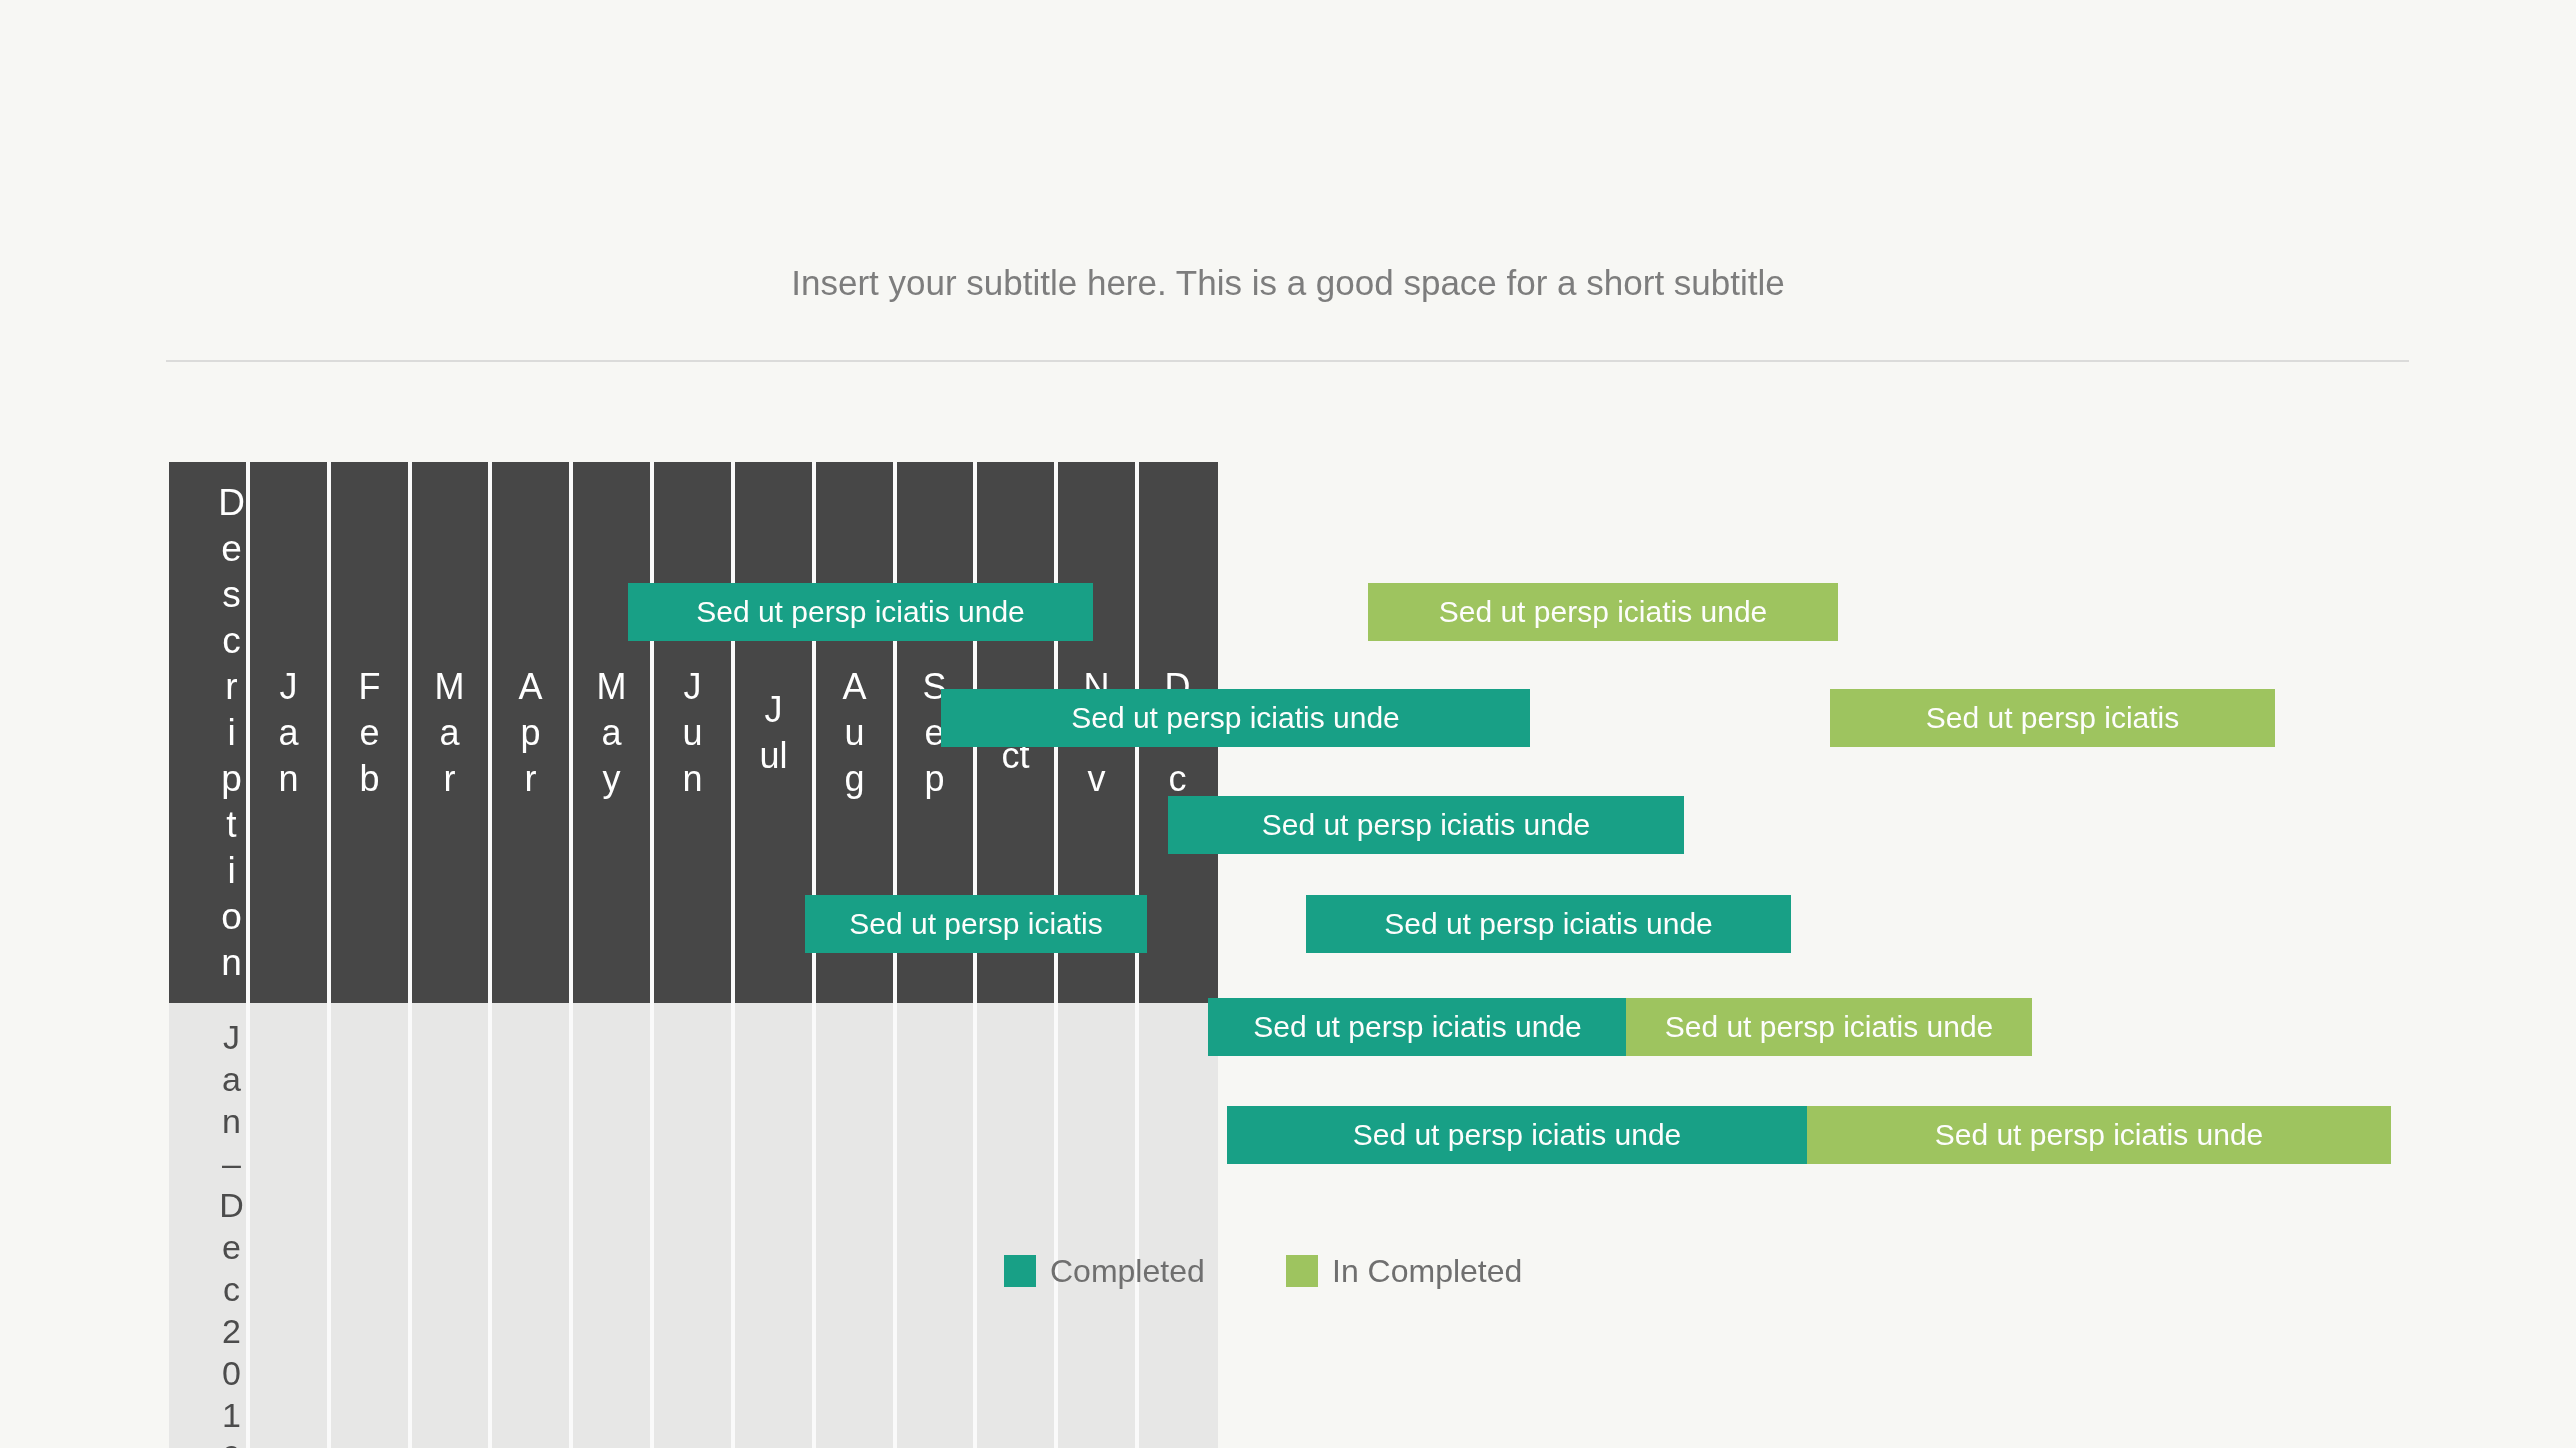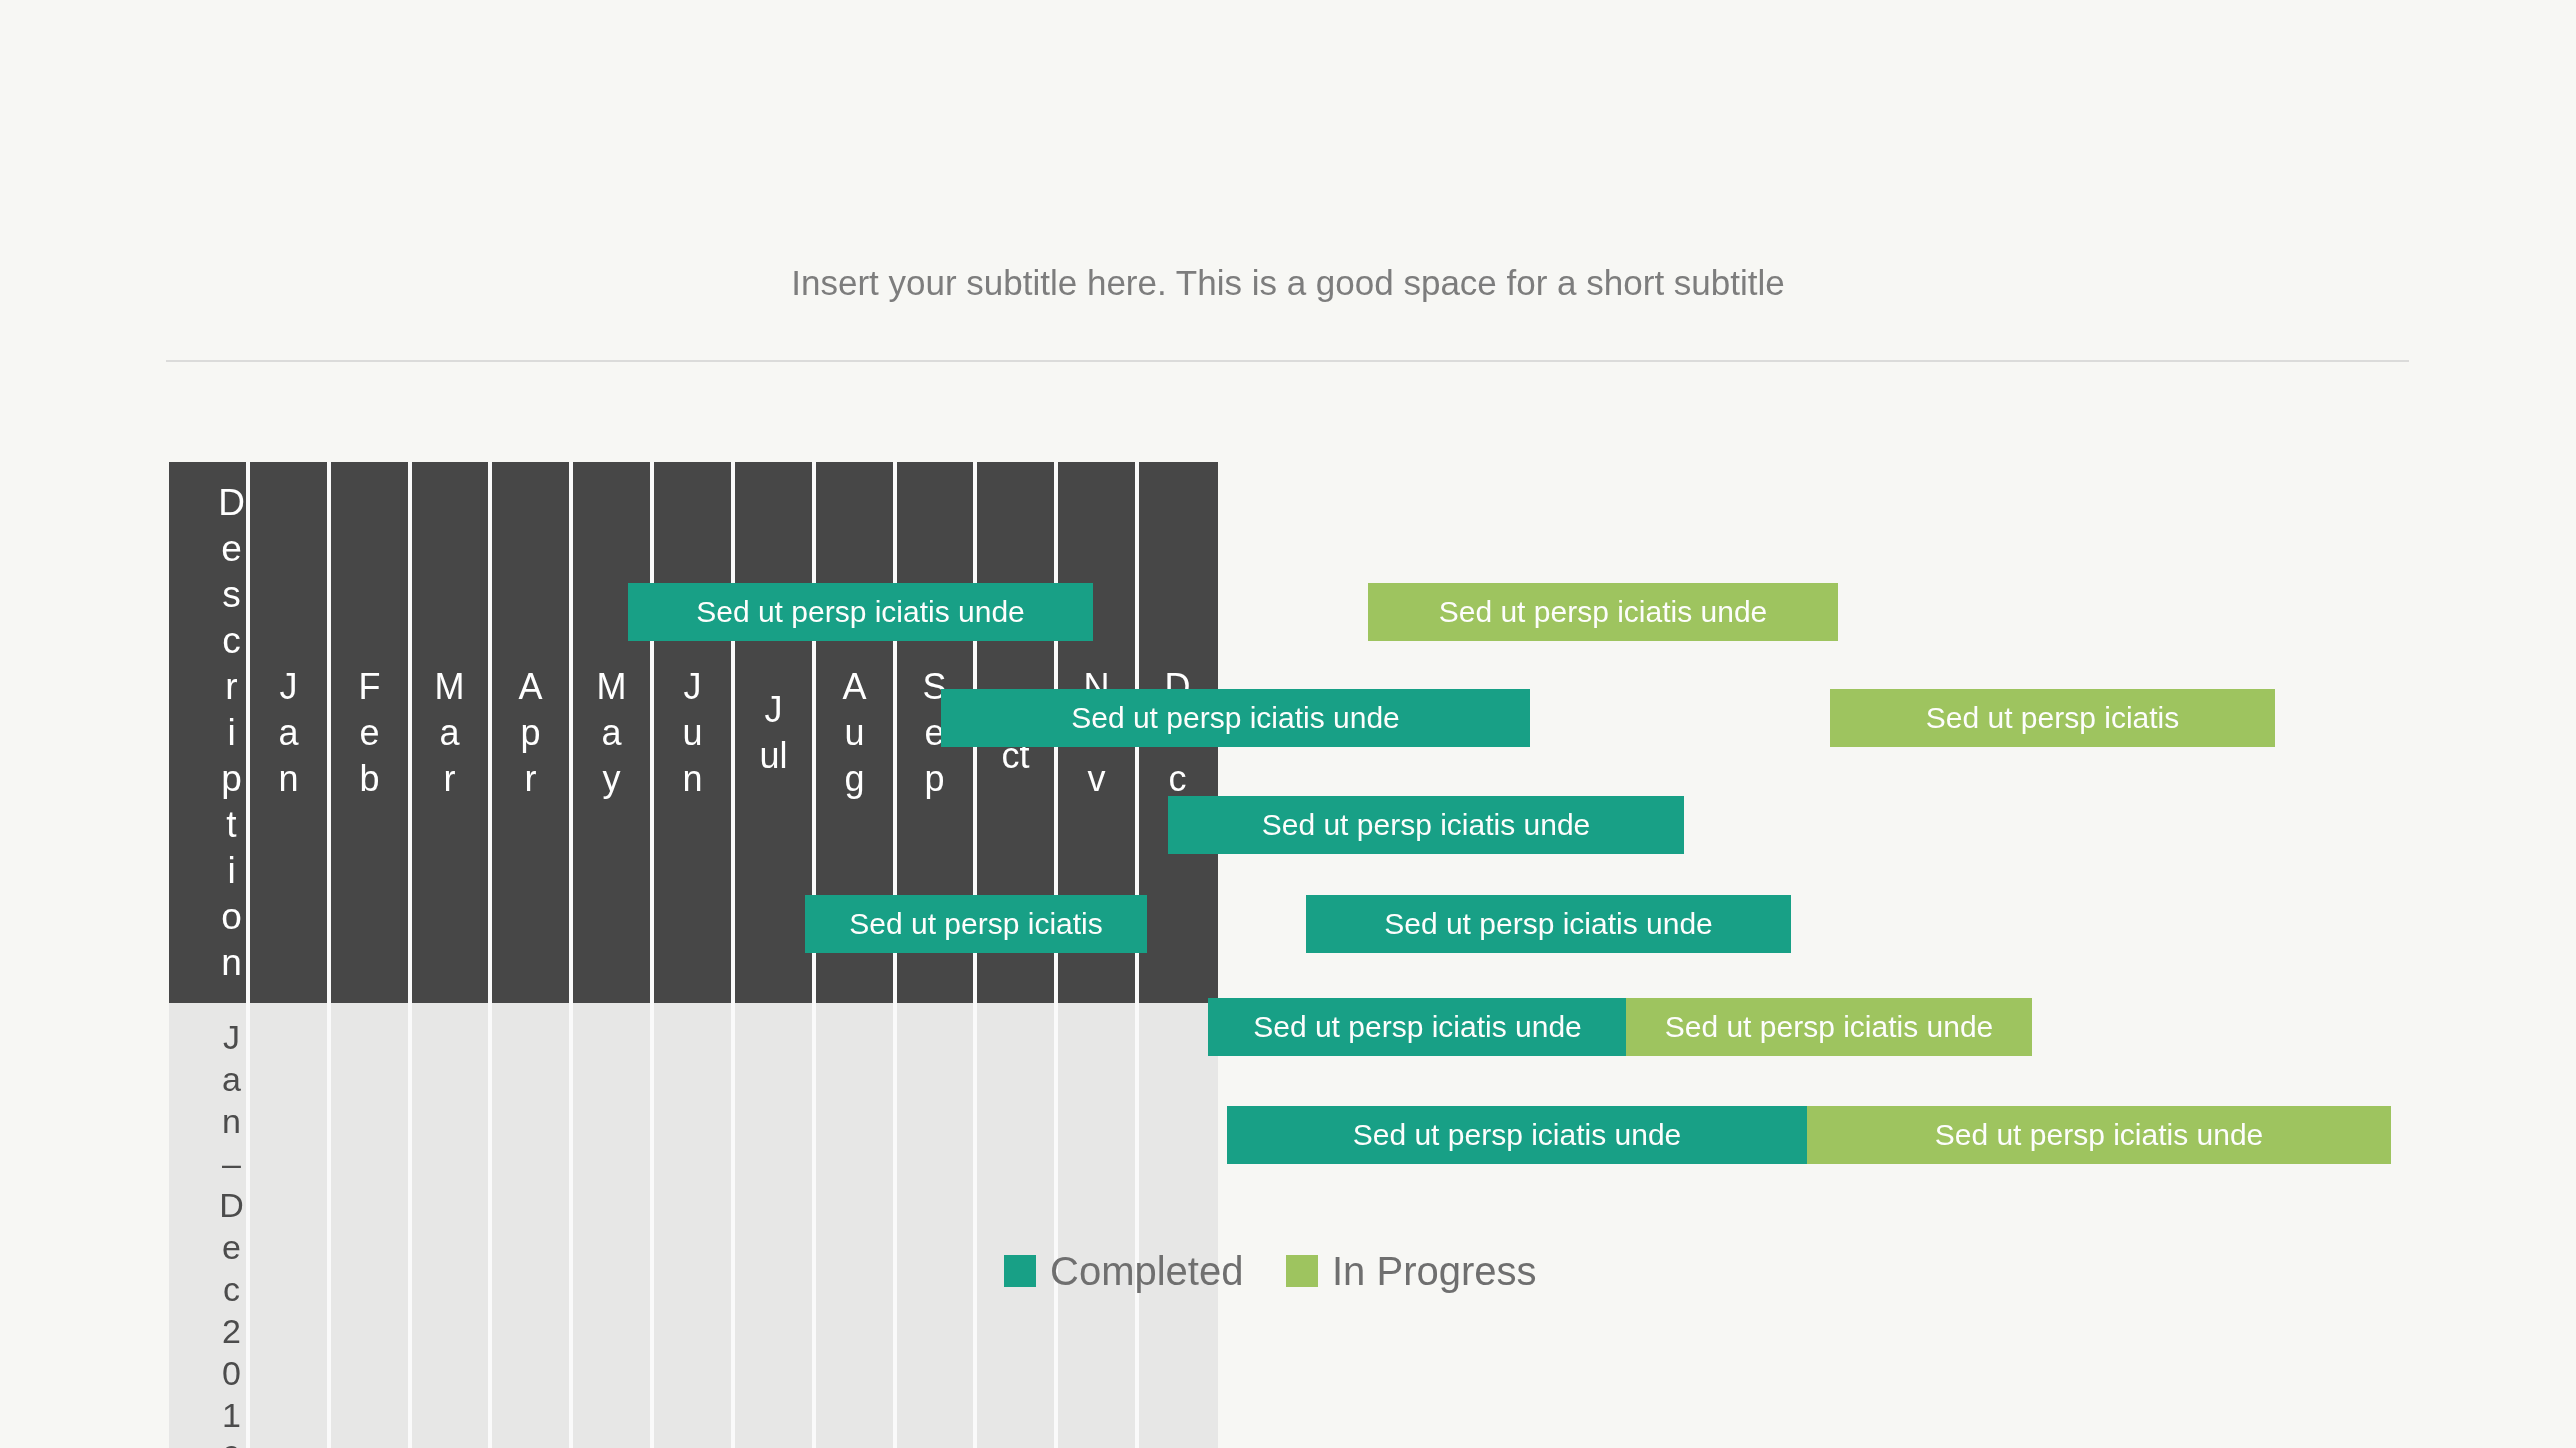--- a/index.html
+++ b/index.html
@@ -50,21 +50,21 @@
   .period{ color:var(--c-period,#4c4c4c); font-size:34px; justify-content:flex-start; }
   .period .ltr{ line-height:42px; }
   .bar{
     position:absolute; height:58px; line-height:58px; text-align:center;
     font-size:30px; color:var(--c-bartext,#fdfdfc); white-space:nowrap; overflow:hidden;
   }
   .bar.completed{ background:var(--c-completed,#18a086); }
   .bar.in_progress{ background:var(--c-inprogress,#9ec45f); }
   .lgroup{
     position:absolute; top:1254px; display:flex; align-items:center; gap:14px;
-    font-size:40px; color:var(--c-legend,#6f6f6f); line-height:34px;
+    font-size:32px; color:var(--c-legend,#6f6f6f); line-height:34px;
   }
   .swatch{ width:32px; height:32px; display:inline-block; }
   .swatch.completed{ background:var(--c-completed,#18a086); }
   .swatch.in_progress{ background:var(--c-inprogress,#9ec45f); }
 </style>
 </head>
 <body>
 
 <div class="page">
   <div class="subtitle">Insert your subtitle here. This is a good space for a short subtitle</div>
@@ -188,17 +188,17 @@
       </div>
   </div>
 
   <div id="legend">
       <div class="lgroup" style="left: 1004px;">
         <div class="swatch completed"></div>
         <div class="llabel">Completed</div>
       </div>
       <div class="lgroup" style="left: 1286px;">
         <div class="swatch in_progress"></div>
-        <div class="llabel">In Progress</div>
+        <div class="llabel">In Completed</div>
       </div>
     </div>
 </div>
 
 
 </body></html>

